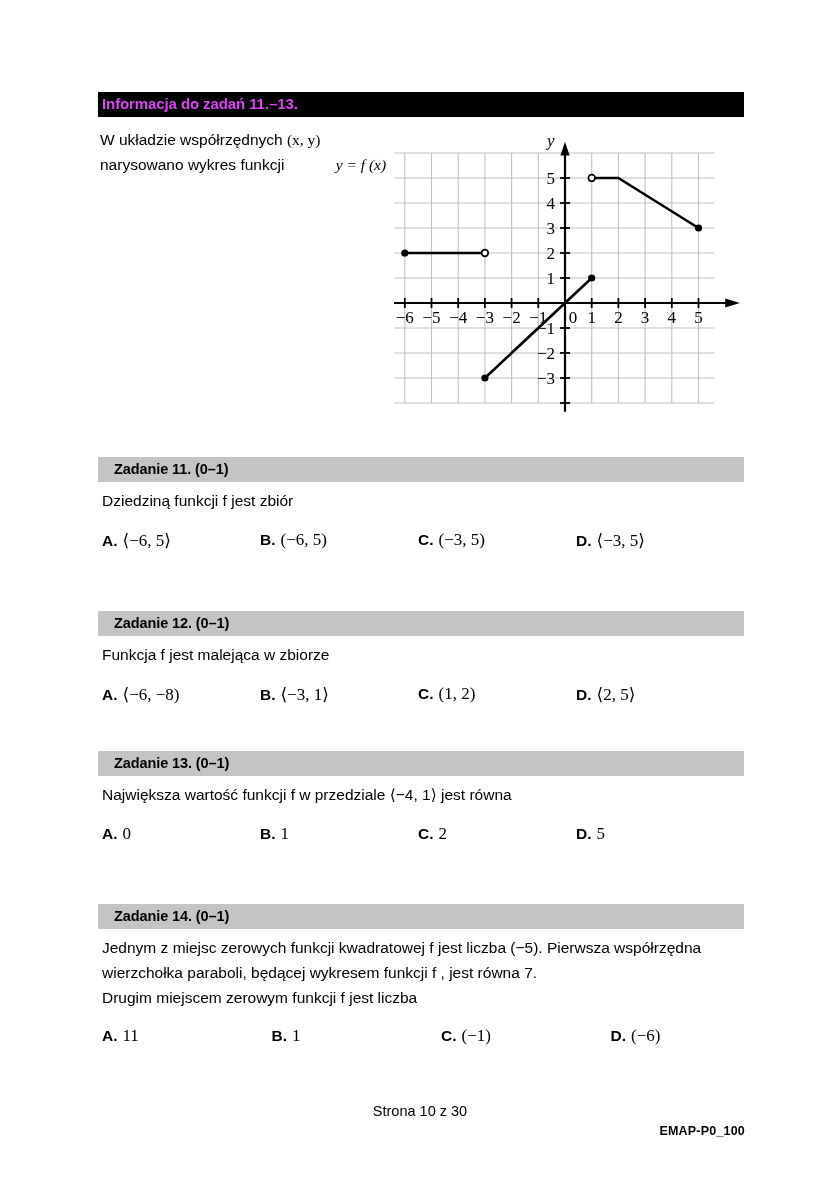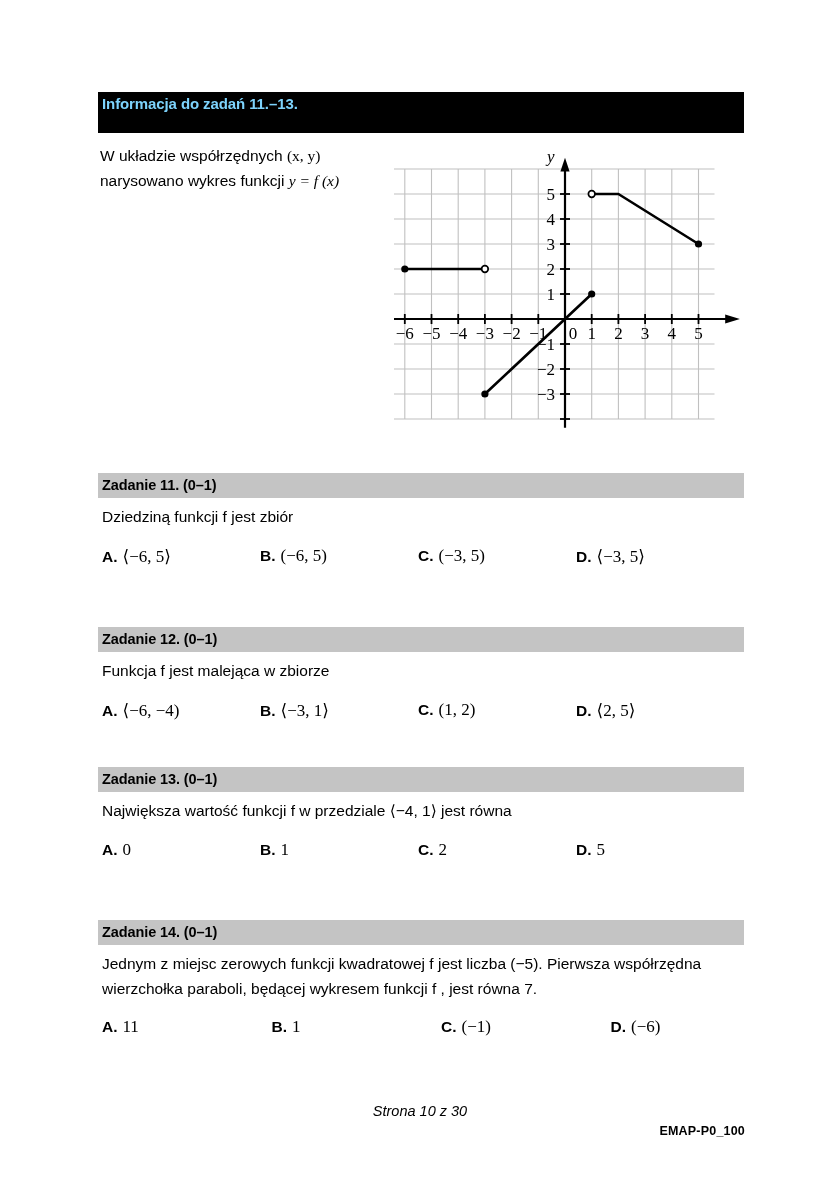--- a/index.html
+++ b/index.html
@@ -24,61 +24,61 @@
   .content {
     position: absolute;
     left: 98px;
     top: 92px;
     width: 646px;
   }
 
   
   .info-banner {
     background: #000000;
-    color: #7dd3fc;
+    color: #d946ef;
     font-weight: bold;
     font-size: 15px;
     line-height: 20px;
-    padding: 2px 4px 19px 4px;
+    padding: 2px 4px 3px 4px;
     letter-spacing: -0.1px;
   }
 
   
   .intro-row {
     position: relative;
     height: 312px;
   }
   .intro-text {
     position: absolute;
     left: 2px;
     top: 10px;
     width: 300px;
     font-size: 15.5px;
     line-height: 25px;
   }
   .intro-text div { white-space: nowrap; }
-  .mi { font-family: "Liberation Serif", serif; font-style: italic; }
+  .mi { font-family: "Liberation Serif", serif; font-style: italic; margin-left: 47px; }
   .mn { font-family: "Liberation Serif", serif; font-style: normal; }
 
   .figure {
     position: absolute;
     left: 296px;
     top: 14px;
     width: 350px;
     height: 295px;
   }
 
   
   .task { margin-top: 0; }
   .task-head {
     background: #c4c4c4;
     font-weight: bold;
     font-size: 14.5px;
     line-height: 20px;
-    padding: 2px 4px 3px 4px;
+    padding: 2px 4px 3px 16px;
     letter-spacing: -0.1px;
   }
   .task-body {
     font-size: 15.5px;
     line-height: 25px;
     padding: 6px 4px 0 4px;
   }
   .task-body .line { white-space: nowrap; }
 
   .options {
@@ -101,21 +101,20 @@
   }
 
   
   .footer-page {
     position: absolute;
     left: 0;
     top: 1103px;
     width: 840px;
     text-align: center;
     font-size: 14.5px;
-    font-style: italic;
   }
   .footer-code {
     position: absolute;
     right: 95px;
     top: 1124px;
     font-size: 12.5px;
     font-weight: bold;
     letter-spacing: 0.2px;
   }
 
@@ -271,21 +270,21 @@
       </div>
     </div>
 
     <div class="task sp-12">
       <div class="task-head">Zadanie 12. (0–1)</div>
       <div class="task-body">
         <div class="line">Funkcja  f  jest malejąca w zbiorze</div>
       </div>
       <div class="options opts-gap">
         <div class="opt">
-          <span class="opt-letter">A.</span><span class="opt-val">⟨−6, −4)</span>
+          <span class="opt-letter">A.</span><span class="opt-val">⟨−6, −8)</span>
         </div>
         <div class="opt">
           <span class="opt-letter">B.</span><span class="opt-val">⟨−3, 1⟩</span>
         </div>
         <div class="opt">
           <span class="opt-letter">C.</span><span class="opt-val">(1, 2)</span>
         </div>
         <div class="opt">
           <span class="opt-letter">D.</span><span class="opt-val">⟨2, 5⟩</span>
         </div>
@@ -311,20 +310,21 @@
           <span class="opt-letter">D.</span><span class="opt-val">5</span>
         </div>
       </div>
     </div>
 
     <div class="task sp-14">
       <div class="task-head">Zadanie 14. (0–1)</div>
       <div class="task-body">
         <div class="line">Jednym z miejsc zerowych funkcji kwadratowej  f  jest liczba  (−5). Pierwsza współrzędna</div>
         <div class="line">wierzchołka paraboli, będącej wykresem funkcji  f , jest równa  7.</div>
+        <div class="line">Drugim miejscem zerowym funkcji  f  jest liczba</div>
       </div>
       <div class="options opts-gap-14">
         <div class="opt">
           <span class="opt-letter">A.</span><span class="opt-val">11</span>
         </div>
         <div class="opt">
           <span class="opt-letter">B.</span><span class="opt-val">1</span>
         </div>
         <div class="opt">
           <span class="opt-letter">C.</span><span class="opt-val">(−1)</span>

